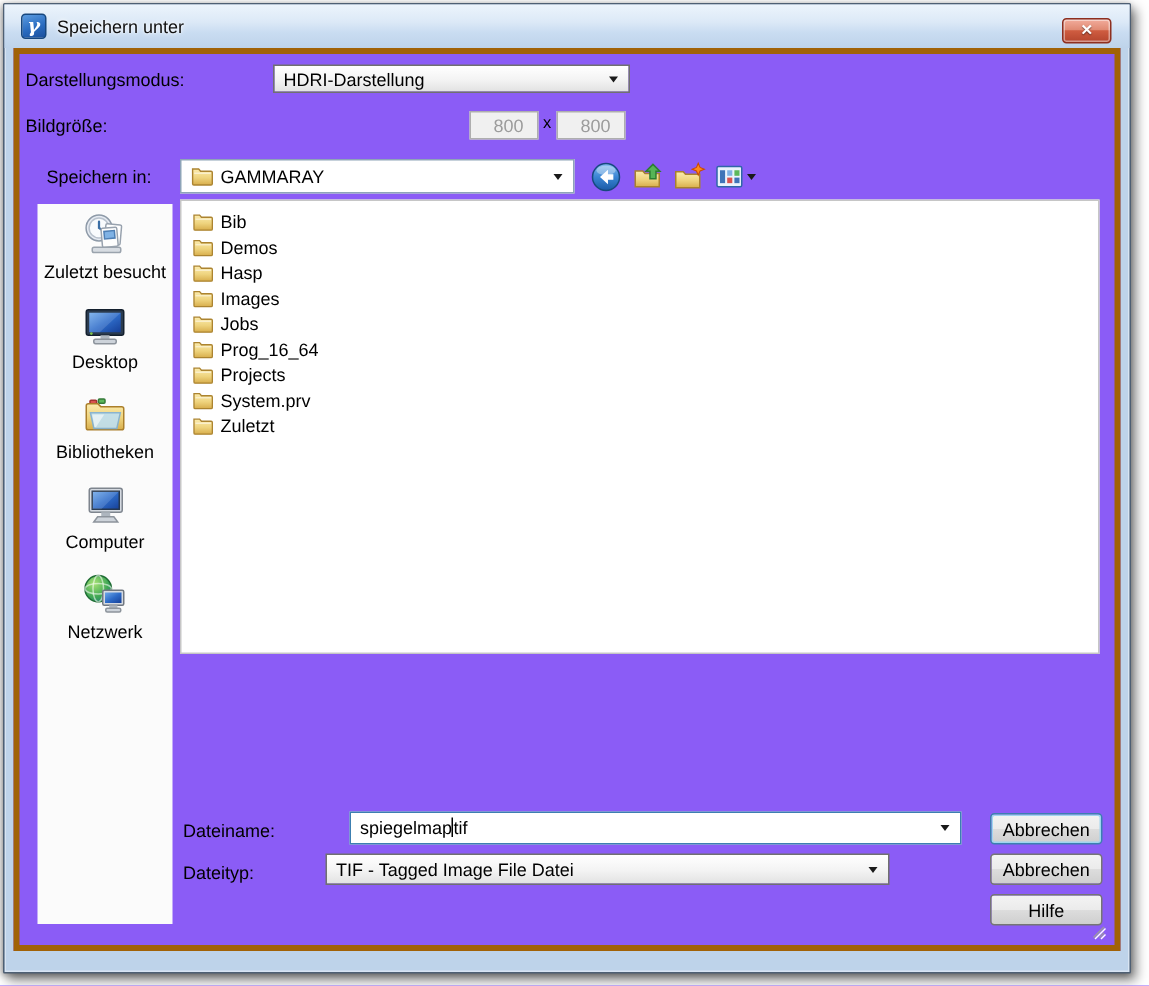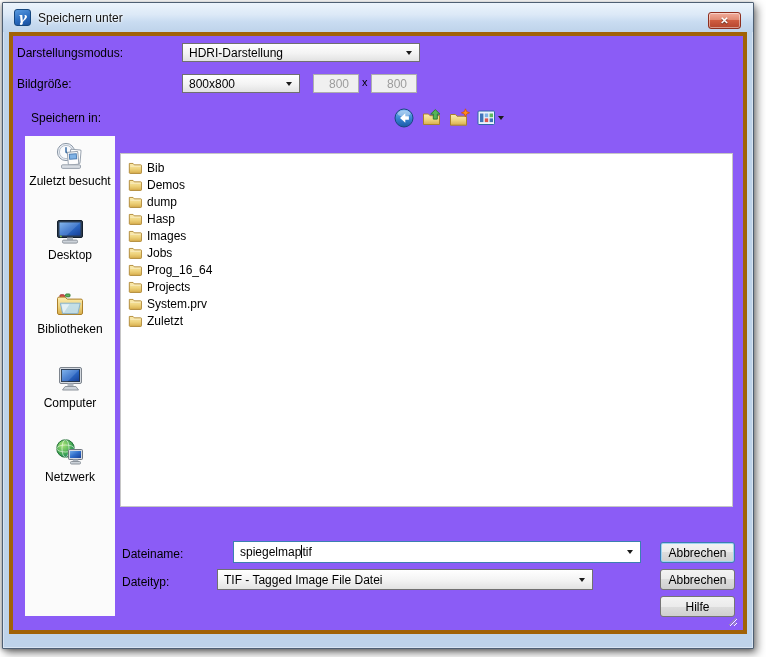--- a/index.html
+++ b/index.html
@@ -54,21 +54,21 @@
   .combo-focus { background:#fff; border:1px solid #3c7fb1; }
   .inp-dis {
     position:absolute; border:1px solid #aeaeae; background:#f0f0f0; color:#9c9c9c;
     display:flex; align-items:center; padding:0 15px;
   }
   .toolbar { position:absolute; display:flex; align-items:center; gap:6px; }
   .tool { width:22px; height:21px; display:flex; align-items:center; justify-content:center; }
   .view-arr { width:0; height:0; border-left:3.5px solid transparent; border-right:3.5px solid transparent; border-top:4px solid #1a1a1a; margin-left:2px; }
   .sidebar {
     position:absolute; background:#fbfbfb;
-    display:flex; flex-direction:column; align-items:center; padding-top:5px; gap:27px;
+    display:flex; flex-direction:column; align-items:center; padding-top:5px; gap:13px;
   }
   .place { display:flex; flex-direction:column; align-items:center; width:100%; cursor:default; }
   .place .plabel { margin-top:1px; }
   .list { position:absolute; background:#fff; border:1px solid #c6c6c6; padding-top:5px; }
   .frow { display:flex; align-items:center; height:17px; padding-left:7px; gap:5px; cursor:default; }
   .btn {
     position:absolute; width:75px; height:21px; border:1px solid #757575; border-radius:3px;
     background:linear-gradient(180deg,#f3f3f3 0%,#ebebeb 50%,#dddddd 50%,#cfcfcf 100%);
     display:flex; align-items:center; justify-content:center; cursor:default;
   }
@@ -115,29 +115,33 @@
 
   <div class="client">
 
     <div class="lbl" style="left:4px; top:10px;">Darstellungsmodus:</div>
     <div class="combo" style="left:169px; top:7px; width:238px; height:19px;">
       <span>HDRI-Darstellung</span>
       <span class="arr"></span>
     </div>
 
     <div class="lbl" style="left:4px; top:41px;">Bildgröße:</div>
-    <div class="combo" style="left:169px; top:38px; width:118px; height:19px;">
-      <span>800x800</span>
-      <span class="arr"></span>
-    </div>
     <div class="inp-dis" style="left:300px; top:38px; width:46px; height:19px;">800</div>
     <div class="lbl" style="left:349px; top:40px; font-size:11px;">x</div>
     <div class="inp-dis" style="left:358px; top:38px; width:46px; height:19px;">800</div>
 
     <div class="lbl" style="left:4px; top:75px; width:98px; text-align:center;">Speichern in:</div>
+    <div class="combo combo-white" style="left:107px; top:70px; width:263px; height:23px; gap:5px;">
+      <svg width="15" height="15" viewBox="0 0 16 16">
+        <path d="M1.5 2.8h4.3l1.4 1.6h7.4c.5 0 .9.4.9.9v8c0 .5-.4.9-.9.9H2.4c-.5 0-.9-.4-.9-.9z" fill="url(#gFold)" stroke="#ac8430"></path>
+        <path d="M2.6 5.4h11.9v1h-11.9z" fill="#ffffff" opacity=".5"></path>
+      </svg>
+      <span>GAMMARAY</span>
+      <span class="arr"></span>
+    </div>
 
     <div class="toolbar" style="left:380px; top:71px;">
       <div class="tool">
         <svg width="20" height="20" viewBox="0 0 20 20">
           <circle cx="10" cy="10" r="9" fill="url(#gBack)" stroke="#17497f"></circle>
           <ellipse cx="10" cy="5.6" rx="6.4" ry="3.1" fill="#ffffff" opacity=".35"></ellipse>
           <path d="M11.3 5.2 6 10l5.3 4.8v-3h3.6V8.2h-3.6z" fill="#ffffff"></path>
         </svg>
       </div>
       <div class="tool">
@@ -220,45 +224,38 @@
           <ellipse cx="11.5" cy="11.5" rx="3.5" ry="8.8" fill="none" stroke="#ffffff" opacity=".55"></ellipse>
           <rect x="14.5" y="12.5" width="14" height="10" rx="1" fill="#d5dae1" stroke="#707780"></rect>
           <rect x="16" y="14" width="11" height="7" fill="url(#gScr)"></rect>
           <rect x="18.8" y="22.5" width="5.5" height="2" fill="#aeb6bf"></rect>
           <rect x="16.5" y="24.5" width="10" height="2.5" rx="1" fill="#cdd3da" stroke="#8d949c"></rect>
         </svg>
         <span class="plabel">Netzwerk</span>
       </div>
     </div>
 
-    <div class="list" id="folderList" style="left:107px; top:97px; width:613px; height:354px;margin-top:20px;">
+    <div class="list" id="folderList" style="left:107px; top:97px; width:613px; height:303px;">
 
         <div class="frow">
           <svg width="14" height="14" viewBox="0 0 16 16">
             <path d="M1.5 2.8h4.3l1.4 1.6h7.4c.5 0 .9.4.9.9v8c0 .5-.4.9-.9.9H2.4c-.5 0-.9-.4-.9-.9z" fill="url(#gFold)" stroke="#ac8430"></path>
             <path d="M2.6 5.4h11.9v1h-11.9z" fill="#ffffff" opacity=".5"></path>
           </svg>
           <span class="fname">Bib</span>
         </div>
 
         <div class="frow">
           <svg width="14" height="14" viewBox="0 0 16 16">
             <path d="M1.5 2.8h4.3l1.4 1.6h7.4c.5 0 .9.4.9.9v8c0 .5-.4.9-.9.9H2.4c-.5 0-.9-.4-.9-.9z" fill="url(#gFold)" stroke="#ac8430"></path>
             <path d="M2.6 5.4h11.9v1h-11.9z" fill="#ffffff" opacity=".5"></path>
           </svg>
           <span class="fname">Demos</span>
         </div>
 
-        <div class="frow">
-          <svg width="14" height="14" viewBox="0 0 16 16">
-            <path d="M1.5 2.8h4.3l1.4 1.6h7.4c.5 0 .9.4.9.9v8c0 .5-.4.9-.9.9H2.4c-.5 0-.9-.4-.9-.9z" fill="url(#gFold)" stroke="#ac8430"></path>
-            <path d="M2.6 5.4h11.9v1h-11.9z" fill="#ffffff" opacity=".5"></path>
-          </svg>
-          <span class="fname">dump</span>
-        </div>
 
         <div class="frow">
           <svg width="14" height="14" viewBox="0 0 16 16">
             <path d="M1.5 2.8h4.3l1.4 1.6h7.4c.5 0 .9.4.9.9v8c0 .5-.4.9-.9.9H2.4c-.5 0-.9-.4-.9-.9z" fill="url(#gFold)" stroke="#ac8430"></path>
             <path d="M2.6 5.4h11.9v1h-11.9z" fill="#ffffff" opacity=".5"></path>
           </svg>
           <span class="fname">Hasp</span>
         </div>
 
         <div class="frow">

